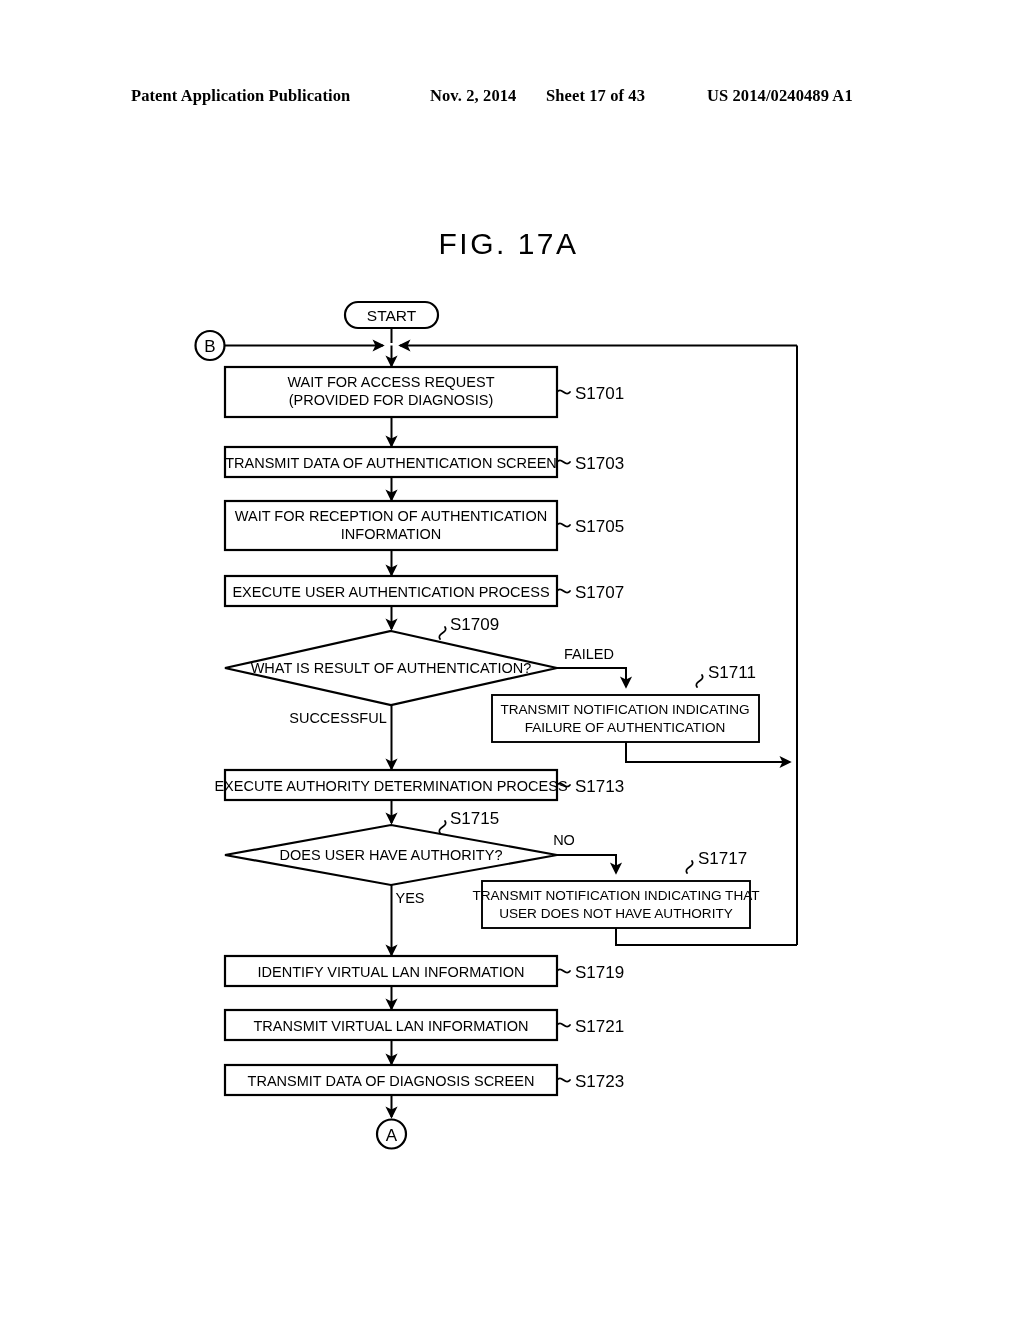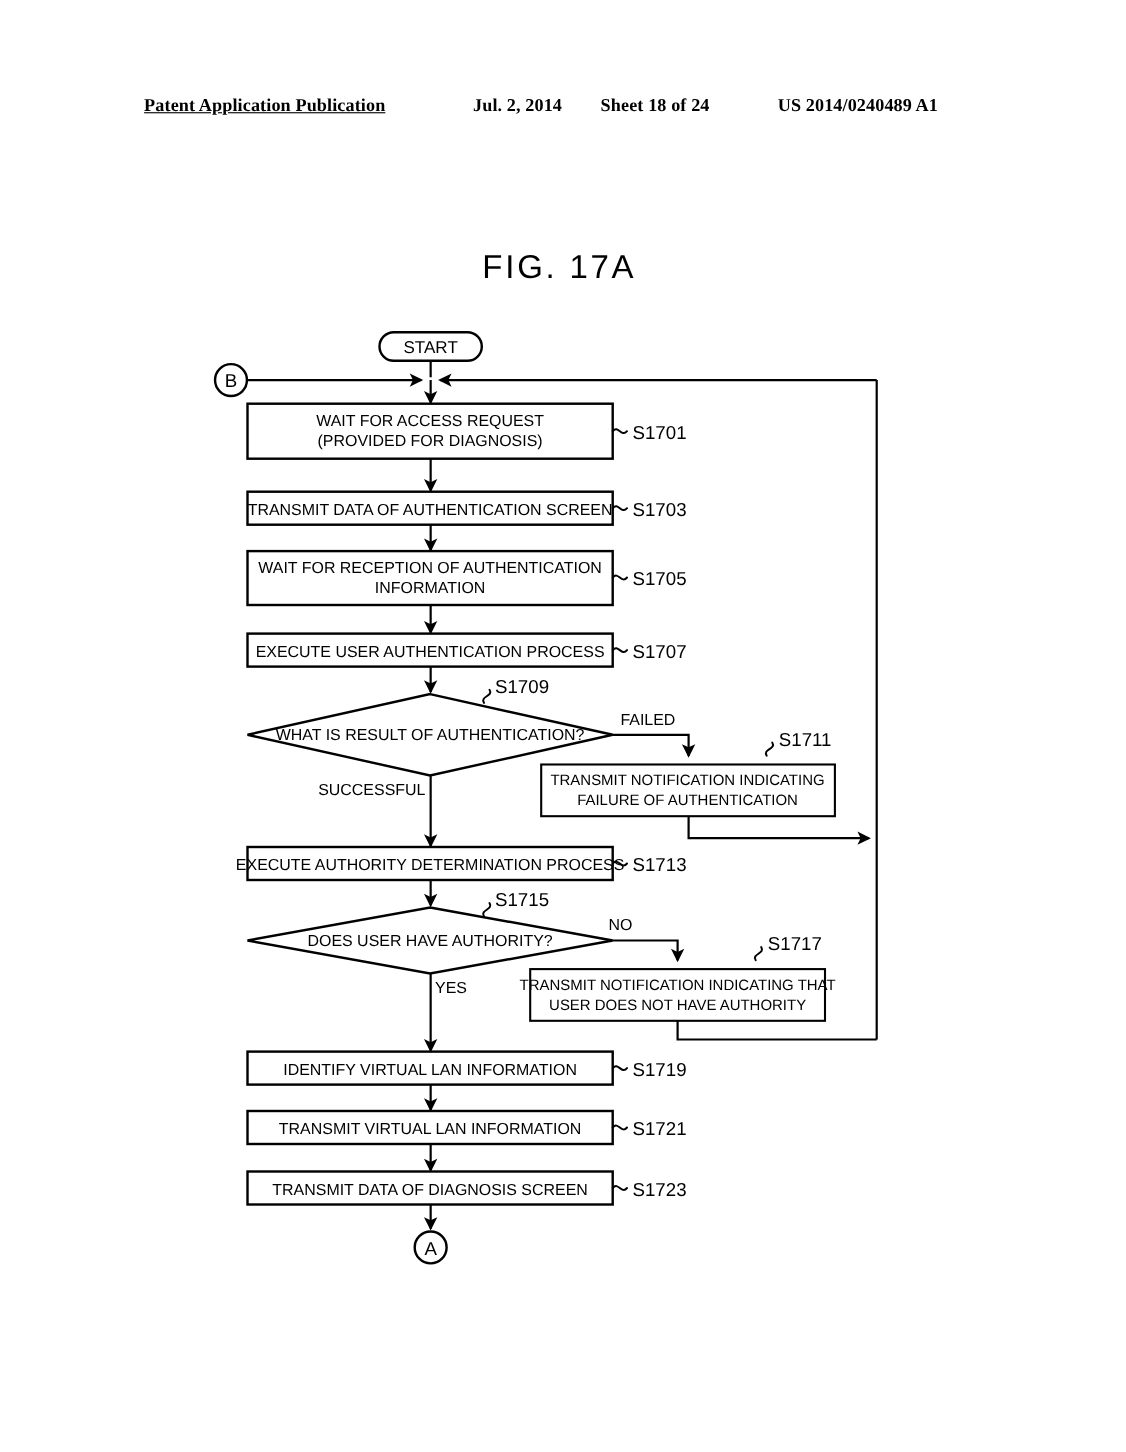--- a/index.html
+++ b/index.html
@@ -29,21 +29,21 @@
     top: 86px;
     width: 1024px;
     height: 26px;
     font-family: "Liberation Serif", serif;
     font-weight: bold;
     font-size: 16.5px;
     letter-spacing: 0.1px;
     white-space: nowrap;
   }
   .pat-header span { position: absolute; top: 0; }
-  .hdr-pub   { left: 131px; text-decoration: underline; }
+  .hdr-pub   { left: 131px; }
   .hdr-date  { left: 430px; }
   .hdr-sheet { left: 546px; }
   .hdr-num   { left: 707px; }
 
   
   .fig-title {
     position: absolute;
     left: 0;
     top: 227px;
     width: 1017px;
@@ -77,22 +77,22 @@
   .lnk { stroke: #000000; stroke-width: 2.0; fill: none; }
   .squig { stroke: #000000; stroke-width: 1.8; fill: none; stroke-linecap: round; }
 </style>
 </head>
 <body>
 
 <div id="page">
 
   <div class="pat-header">
     <span class="hdr-pub">Patent Application Publication</span>
-    <span class="hdr-date">Jul. 2, 2014</span>
-    <span class="hdr-sheet">Sheet 18 of 24</span>
+    <span class="hdr-date">Nov. 2, 2014</span>
+    <span class="hdr-sheet">Sheet 17 of 43</span>
     <span class="hdr-num">US 2014/0240489 A1</span>
   </div>
 
   <div class="fig-title">FIG. 17A</div>
 
   <svg id="flow" viewBox="0 0 1024 1320">
     <defs>
       <marker id="arr" viewBox="0 0 12 12" refX="9.5" refY="6" markerWidth="7" markerHeight="7" orient="auto-start-reverse">
         <path d="M0.5,0.8 L11,6 L0.5,11.2 L3,6 Z" fill="#000000"></path>
       </marker>

